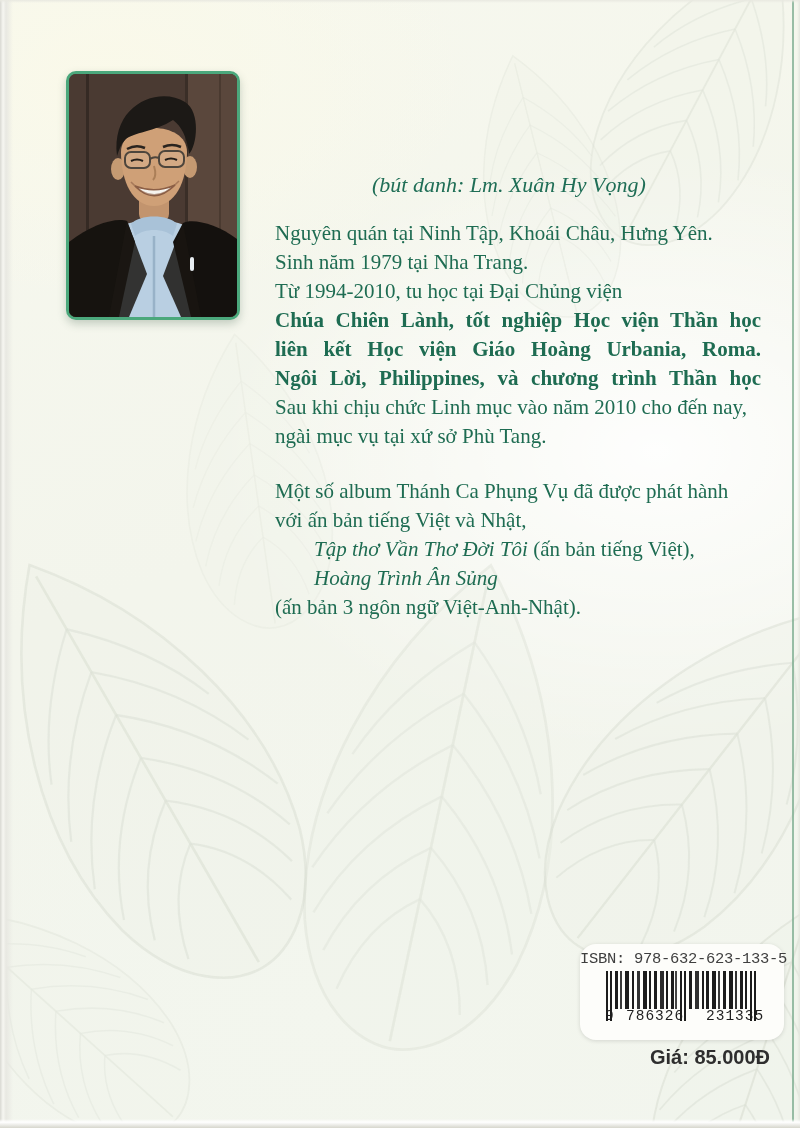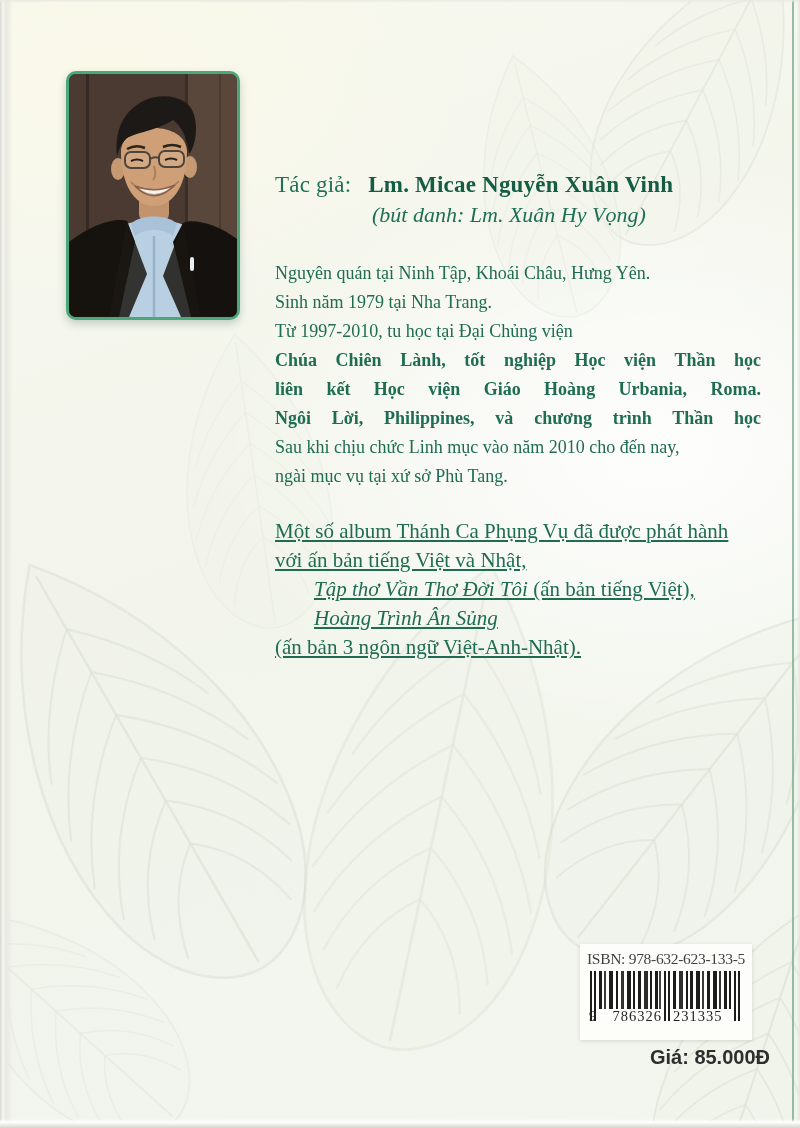--- a/index.html
+++ b/index.html
@@ -31,39 +31,39 @@
     box-shadow:0 4px 9px rgba(70,100,80,.28);
     background:#4a3a32;
   }
   .photo svg{display:block;}
   
   .textcol{position:absolute;left:275px;top:170px;width:486px;color:#1d6b50;}
   .author-row{font-size:23px;line-height:30px;white-space:nowrap;}
   .author-label{color:#20715a;letter-spacing:.2px;}
   .author-name{font-weight:bold;color:#155c44;margin-left:17px;letter-spacing:.2px;}
   .pen-name{font-size:22px;line-height:30px;font-style:italic;color:#1f6e56;padding-left:97px;}
-  .bio{margin-top:29px;font-size:18px;line-height:29px;color:#1e6c52;}
+  .bio{margin-top:19px;font-size:21px;line-height:29px;color:#1e6c52;}
   .bio .line{white-space:nowrap;}
   .bio .just{white-space:normal;text-align:justify;text-align-last:justify;font-weight:bold;}
-  .works{margin-top:26px;font-size:21px;line-height:29px;color:#1e6c52;text-decoration:underline;}
+  .works{margin-top:26px;font-size:21px;line-height:29px;color:#1e6c52;}
   .works .line{white-space:nowrap;}
   .it{font-style:italic;margin-left:39px;}
   
   .isbn-box{
-    position:absolute;left:580px;top:944px;width:172px;height:96px;
-    background:#fdfdfa;border-radius:0;box-shadow:0 1px 4px rgba(0,0,0,.13);
-    font-family:Liberation Serif, serif;
+    position:absolute;left:580px;top:944px;width:204px;height:96px;
+    background:#fdfdfa;border-radius:16px;box-shadow:0 1px 4px rgba(0,0,0,.13);
+    font-family:Liberation Mono, monospace;
   }
   .isbn-label{font-size:15.5px;color:#3f3f3f;text-align:center;padding-top:6px;letter-spacing:-.3px;white-space:nowrap;}
   .barcode-wrap{position:relative;width:152px;margin:3px auto 0;height:64px;}
   .barcode-digits{position:absolute;left:0;top:37px;width:152px;height:18px;font-size:14.5px;color:#1f1f1f;}
   .bd{position:absolute;top:0;letter-spacing:1px;}
   .bd.g1{left:-1px;}
   .bd.g2{left:20px;width:52px;text-align:right;}
-  .bd.g3{left:83px;width:52px;text-align:left;}
+  .bd.g3{left:100px;width:52px;text-align:left;}
   .price{
     position:absolute;left:600px;top:1046px;width:170px;text-align:right;
     font-family:"Liberation Sans", sans-serif;font-weight:bold;font-size:20px;color:#2e2e2e;
   }
 </style>
 </head>
 <body>
 
 <div class="page">
 
@@ -135,29 +135,26 @@
       <path d="M96,86 Q102,83 108,86" stroke="#241e19" stroke-width="2" fill="none"></path>
 
       <path d="M85,92 Q88,102 84,106" stroke="#ab7f58" stroke-width="2" fill="none"></path>
 
       <path d="M66,112 Q85,132 106,111 Q86,120 66,112 Z" fill="#f6f3ee" stroke="#8c5f46" stroke-width="1.5"></path>
       <path d="M62,108 Q85,134 110,107" stroke="#8c5f46" stroke-width="1.5" fill="none" opacity=".6"></path>
     </svg>
   </div>
 
   <div class="textcol">
-    <div class="author-row">
-      <span class="author-label">Tác giả:</span><span class="author-name">Lm. Micae Nguyễn Xuân Vinh</span>
-    </div>
     <div class="pen-name">(bút danh: Lm. Xuân Hy Vọng)</div>
 
     <div class="bio">
       <div class="line">Nguyên quán tại Ninh Tập, Khoái Châu, Hưng Yên.</div>
       <div class="line">Sinh năm 1979 tại Nha Trang.</div>
-      <div class="line">Từ 1997-2010, tu học tại Đại Chủng viện</div>
+      <div class="line">Từ 1994-2010, tu học tại Đại Chủng viện</div>
       <div class="line just">Chúa Chiên Lành, tốt nghiệp Học viện Thần học</div>
       <div class="line just">liên kết Học viện Giáo Hoàng Urbania, Roma.</div>
       <div class="line just">Ngôi Lời, Philippines, và chương trình Thần học</div>
       <div class="line">Sau khi chịu chức Linh mục vào năm 2010 cho đến nay,</div>
       <div class="line">ngài mục vụ tại xứ sở Phù Tang.</div>
     </div>
 
     <div class="works">
       <div class="line">Một số album Thánh Ca Phụng Vụ đã được phát hành</div>
       <div class="line">với ấn bản tiếng Việt và Nhật,</div>

